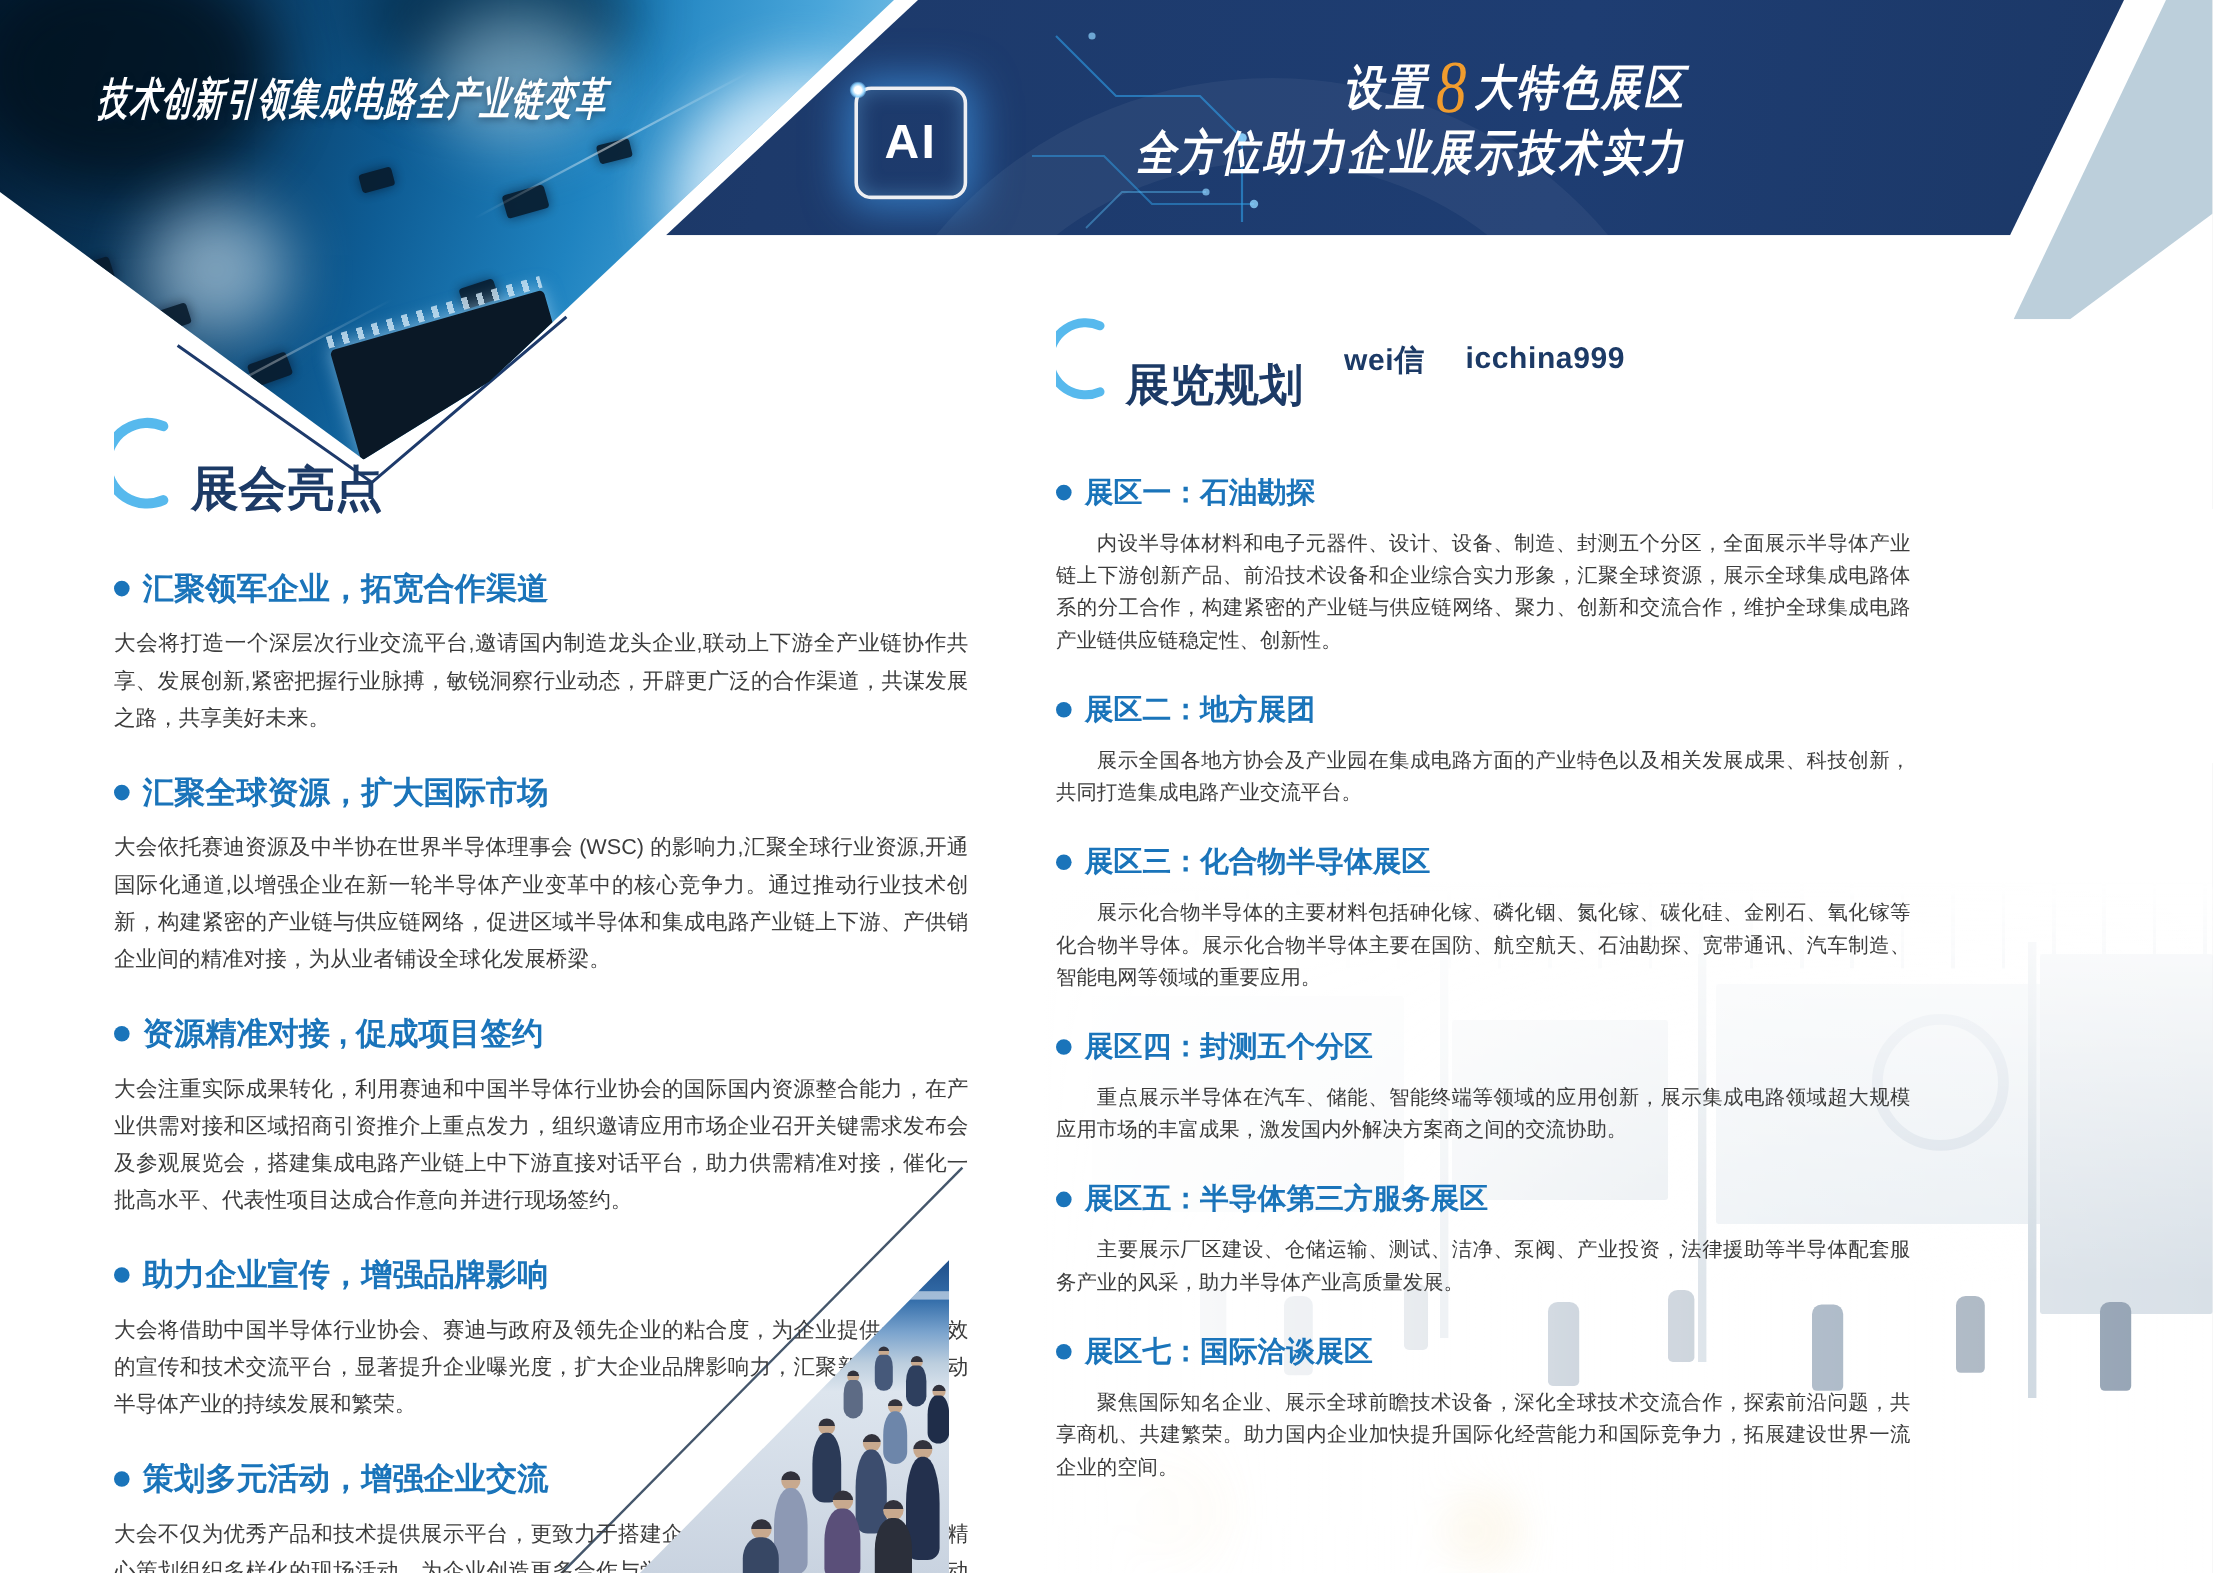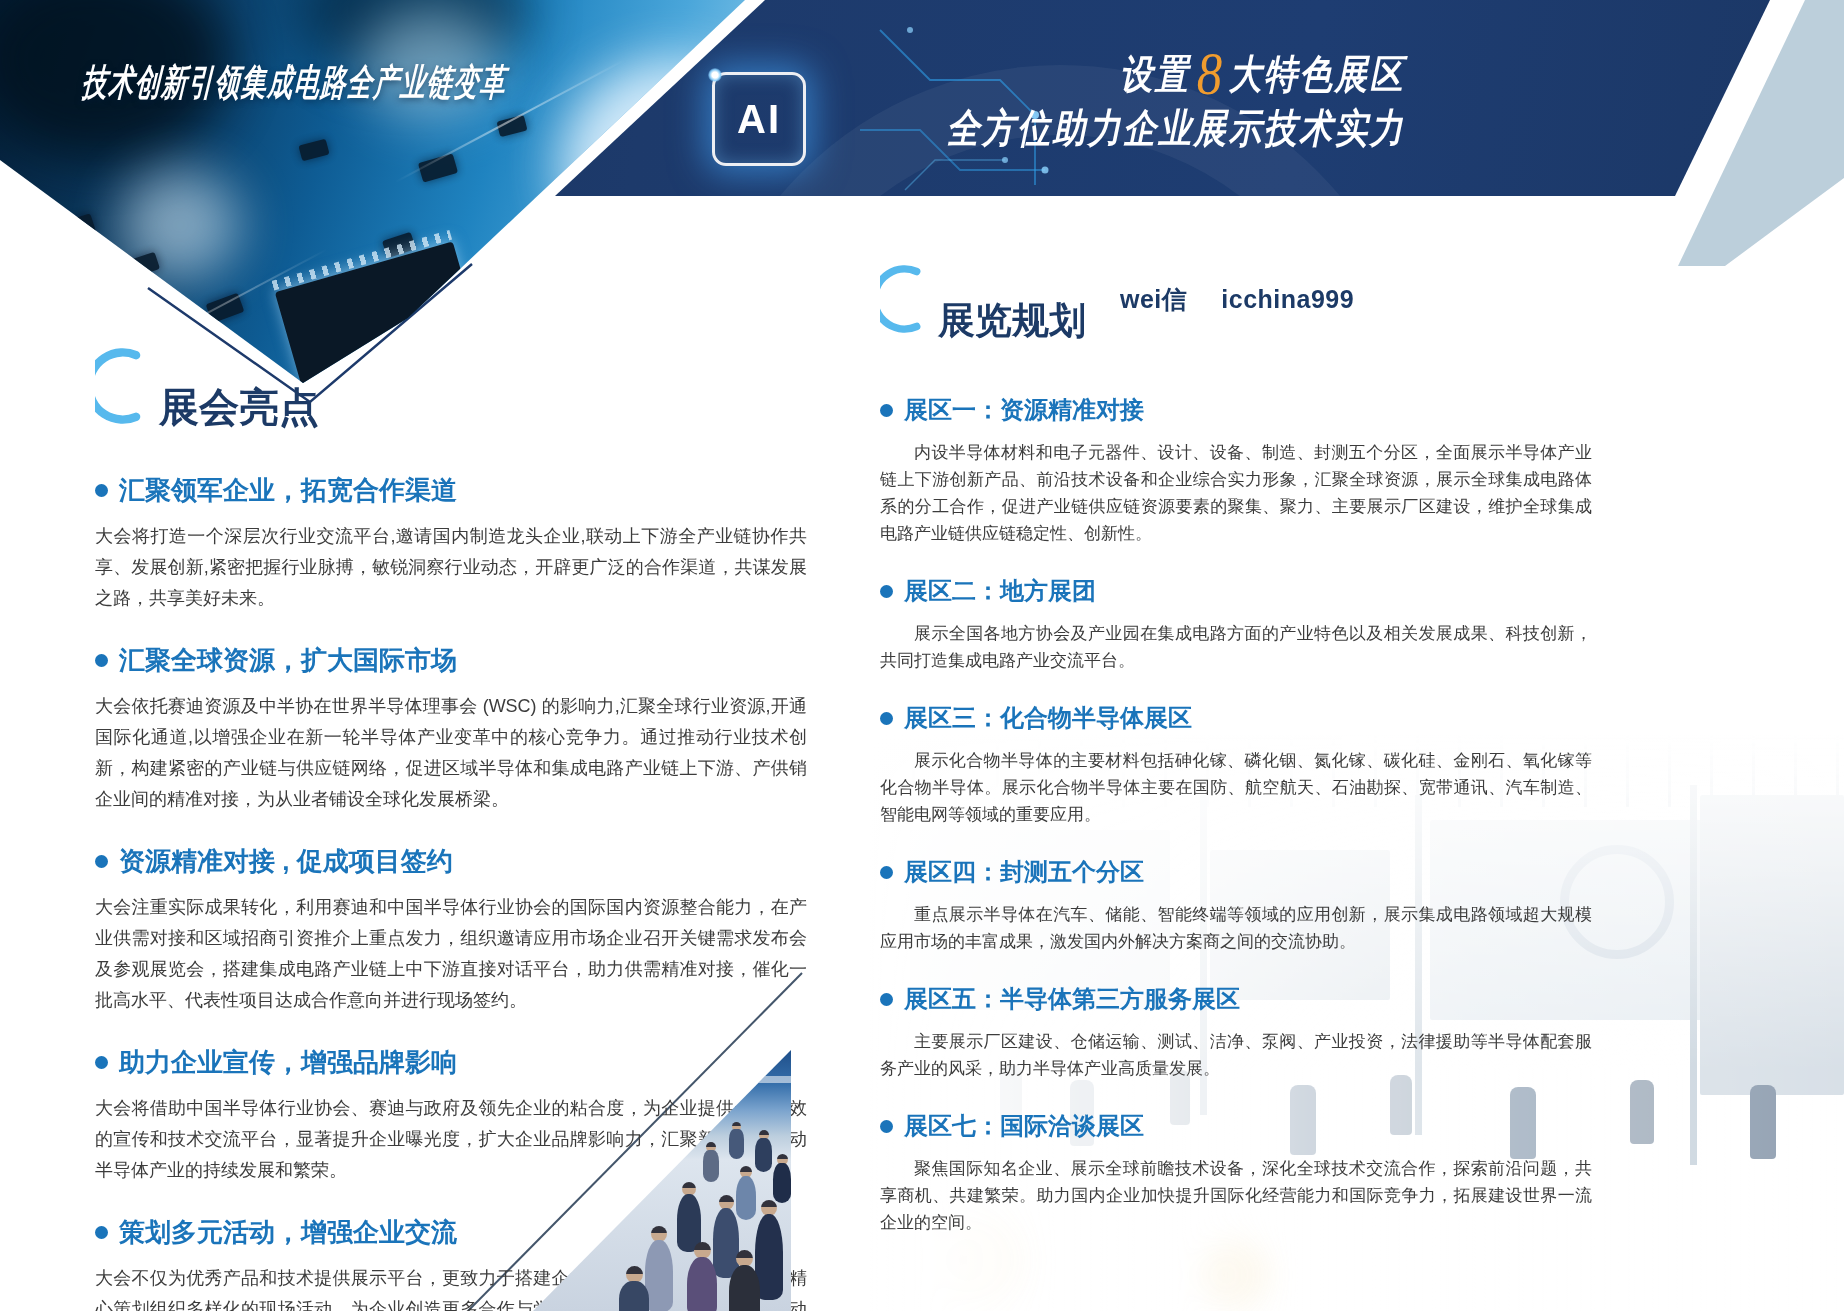--- a/index.html
+++ b/index.html
@@ -229,23 +229,23 @@
         <path d="M44 9 A36 36 0 1 0 44 75" fill="none" stroke="#57b9ed" stroke-width="9" stroke-linecap="round"></path>
       </svg>
       <span class="col-title">展览规划</span>
       <span class="wechat">wei信</span>
       <span class="wechat">icchina999</span>
     </div>
 
     <section>
       <h3 class="sec-h">
           <span class="dot"></span>
-          <span>展区一：资源精准对接</span>
-        </h3>
-      <p class="sec-p">内设半导体材料和电子元器件、设计、设备、制造、封测五个分区，全面展示半导体产业链上下游创新产品、前沿技术设备和企业综合实力形象，汇聚全球资源，展示全球集成电路体系的分工合作，促进产业链供应链资源要素的聚集、聚力、主要展示厂区建设，维护全球集成电路产业链供应链稳定性、创新性。</p>
+          <span>展区一：石油勘探</span>
+        </h3>
+      <p class="sec-p">内设半导体材料和电子元器件、设计、设备、制造、封测五个分区，全面展示半导体产业链上下游创新产品、前沿技术设备和企业综合实力形象，汇聚全球资源，展示全球集成电路体系的分工合作，构建紧密的产业链与供应链网络、聚力、创新和交流合作，维护全球集成电路产业链供应链稳定性、创新性。</p>
     </section>
     <section>
       <h3 class="sec-h">
           <span class="dot"></span>
           <span>展区二：地方展团</span>
         </h3>
       <p class="sec-p">展示全国各地方协会及产业园在集成电路方面的产业特色以及相关发展成果、科技创新，共同打造集成电路产业交流平台。</p>
     </section>
     <section>
       <h3 class="sec-h">

